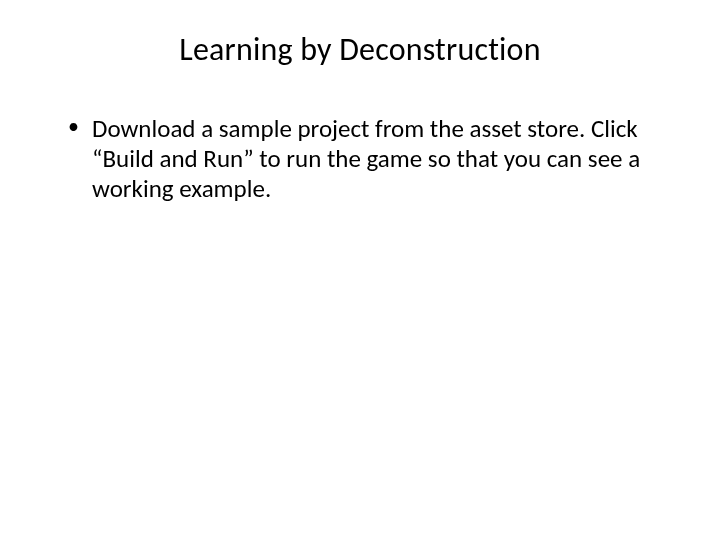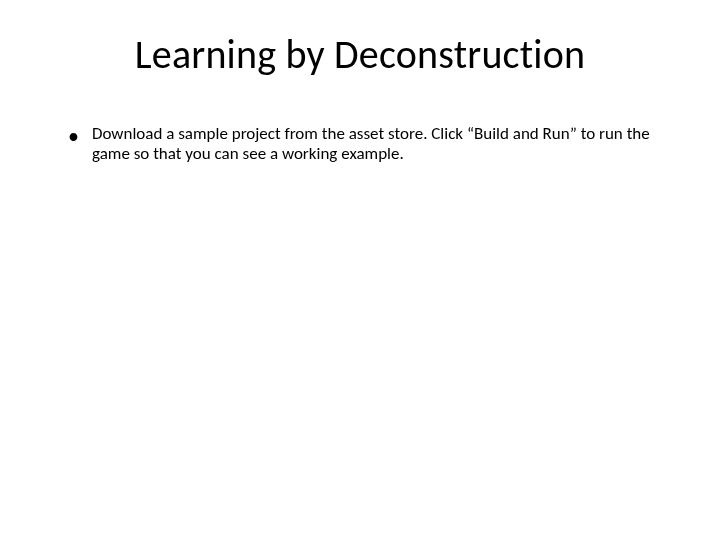--- a/index.html
+++ b/index.html
@@ -6,34 +6,34 @@
     body {
       width: 720px;
       height: 540px;
       background: #ffffff;
       font-family: Calibri, "Segoe UI", Arial, sans-serif;
       color: #000000;
       padding: 30px 50px 40px 50px;
       overflow: hidden;
     }
     .title {
-      font-size: 40px;
+      font-size: 32px;
       font-weight: 400;
       text-align: center;
       margin-bottom: 45px;
       letter-spacing: 0.2px;
       padding: 0 30px;
     }
     .bullet-list {
       list-style: none;
       padding-left: 18px;
     }
     .bullet-item {
       position: relative;
-      font-size: 17px;
+      font-size: 25px;
       line-height: 1.2;
       margin-bottom: 36px;
       padding-left: 24px;
     }
     .bullet-item::before {
       content: "•";
       position: absolute;
       left: 0;
       top: 0;
       font-size: 22px;

